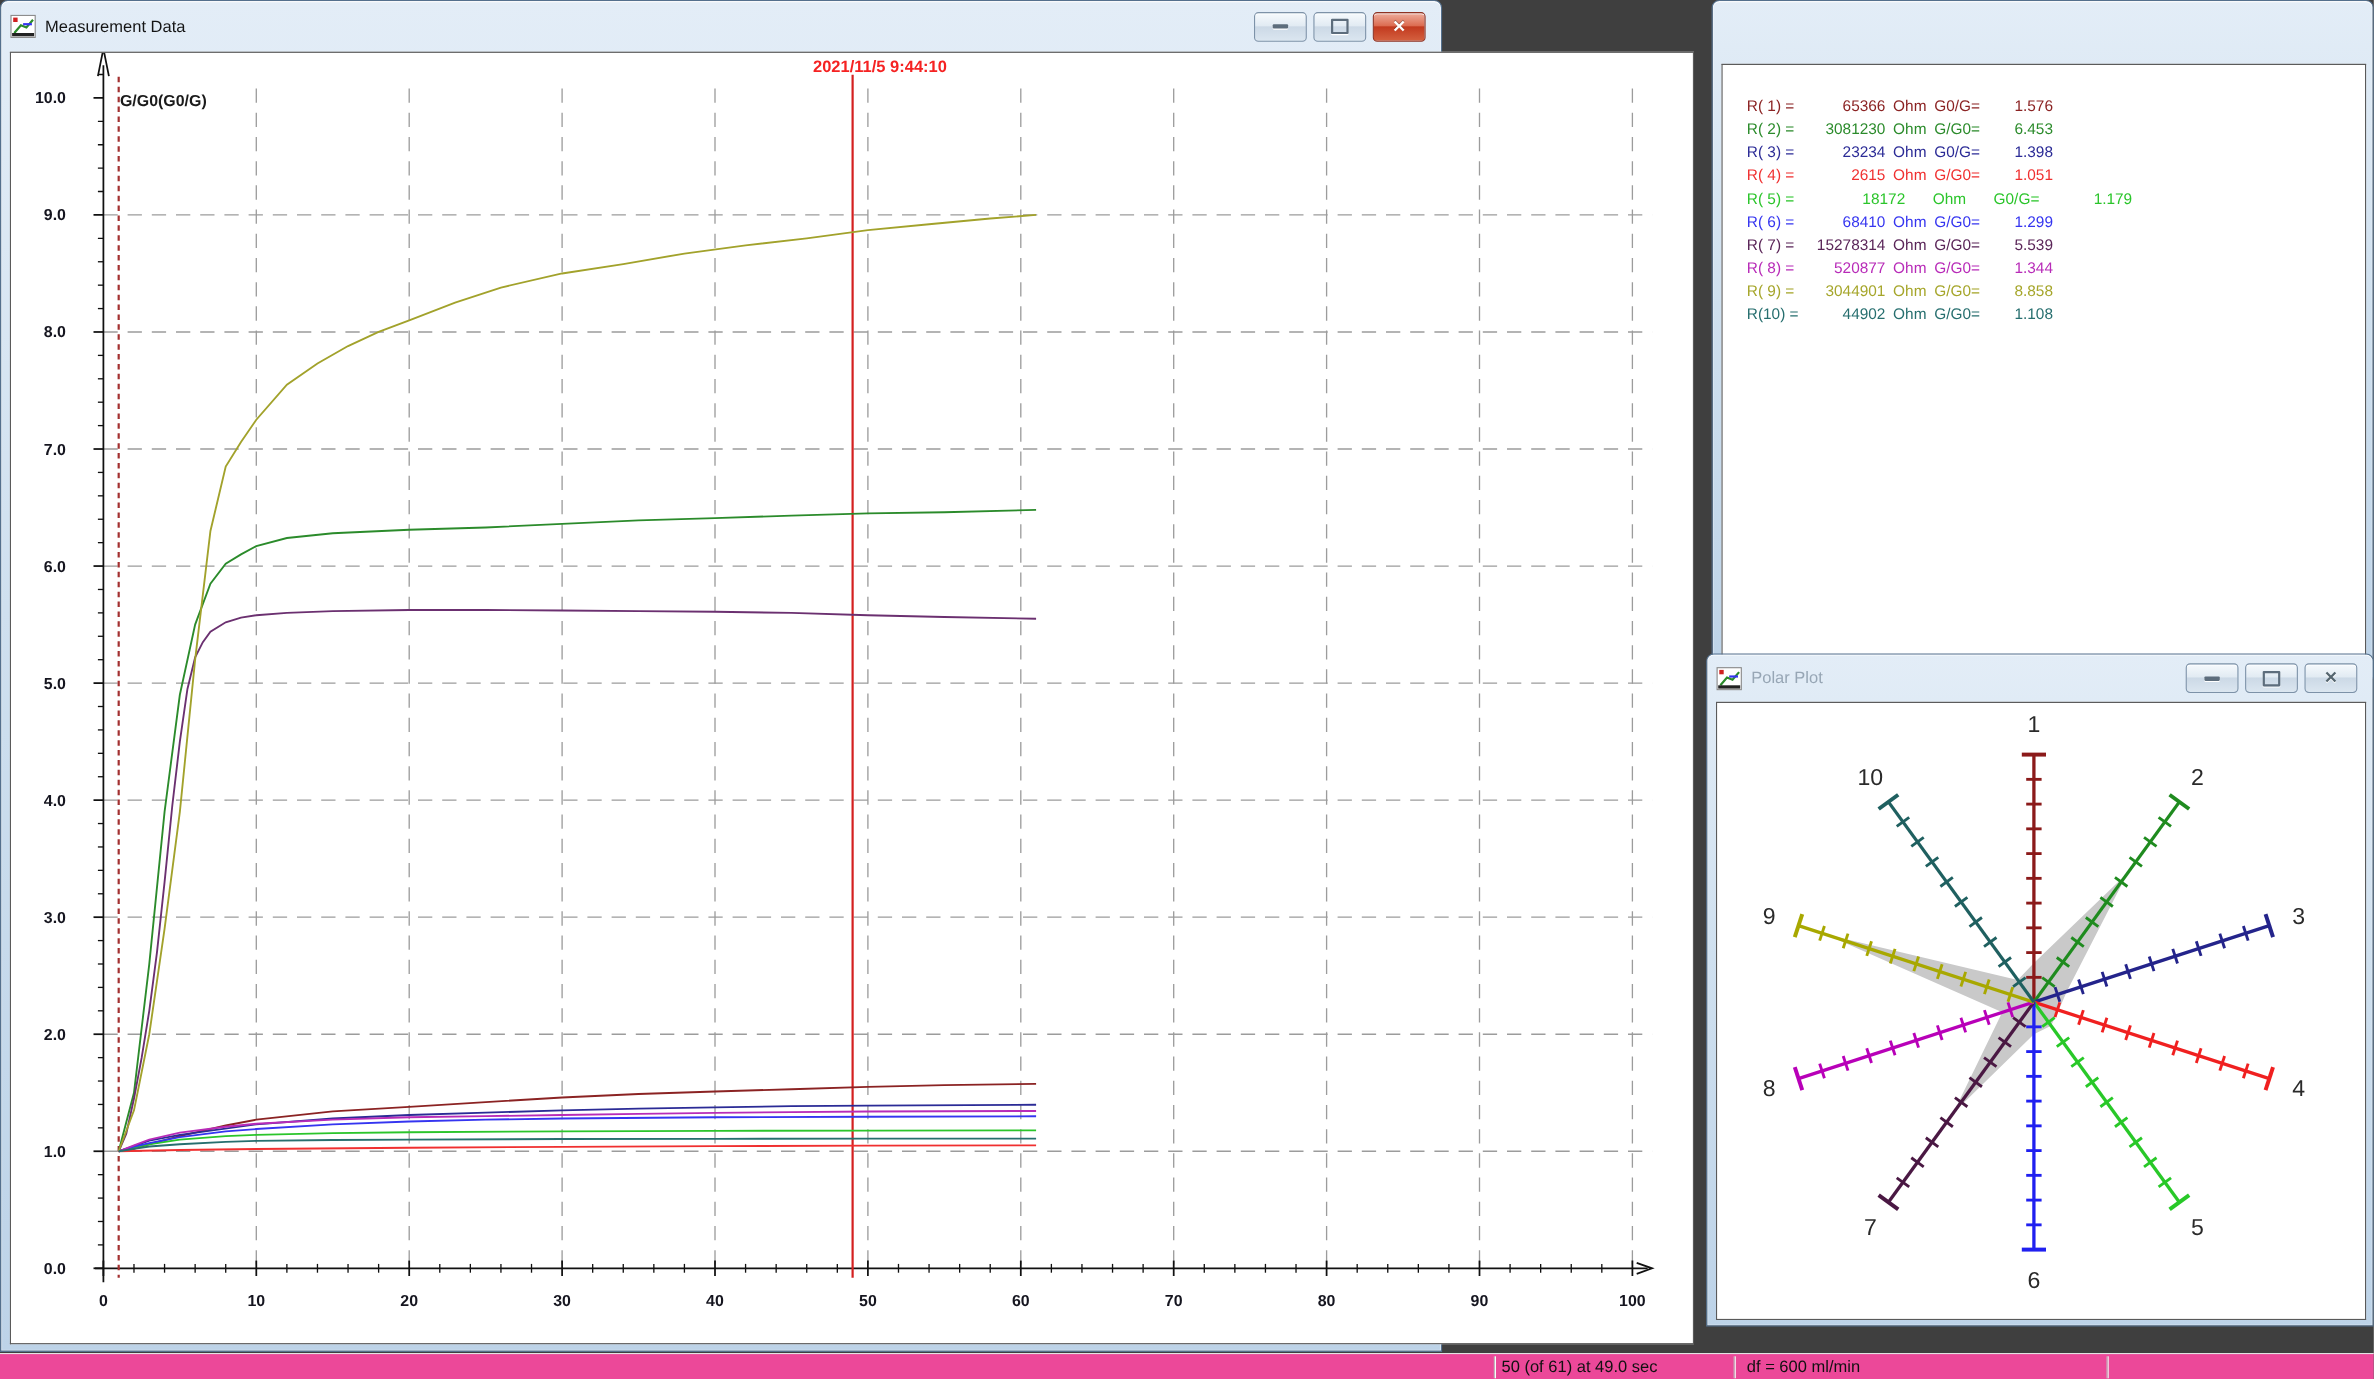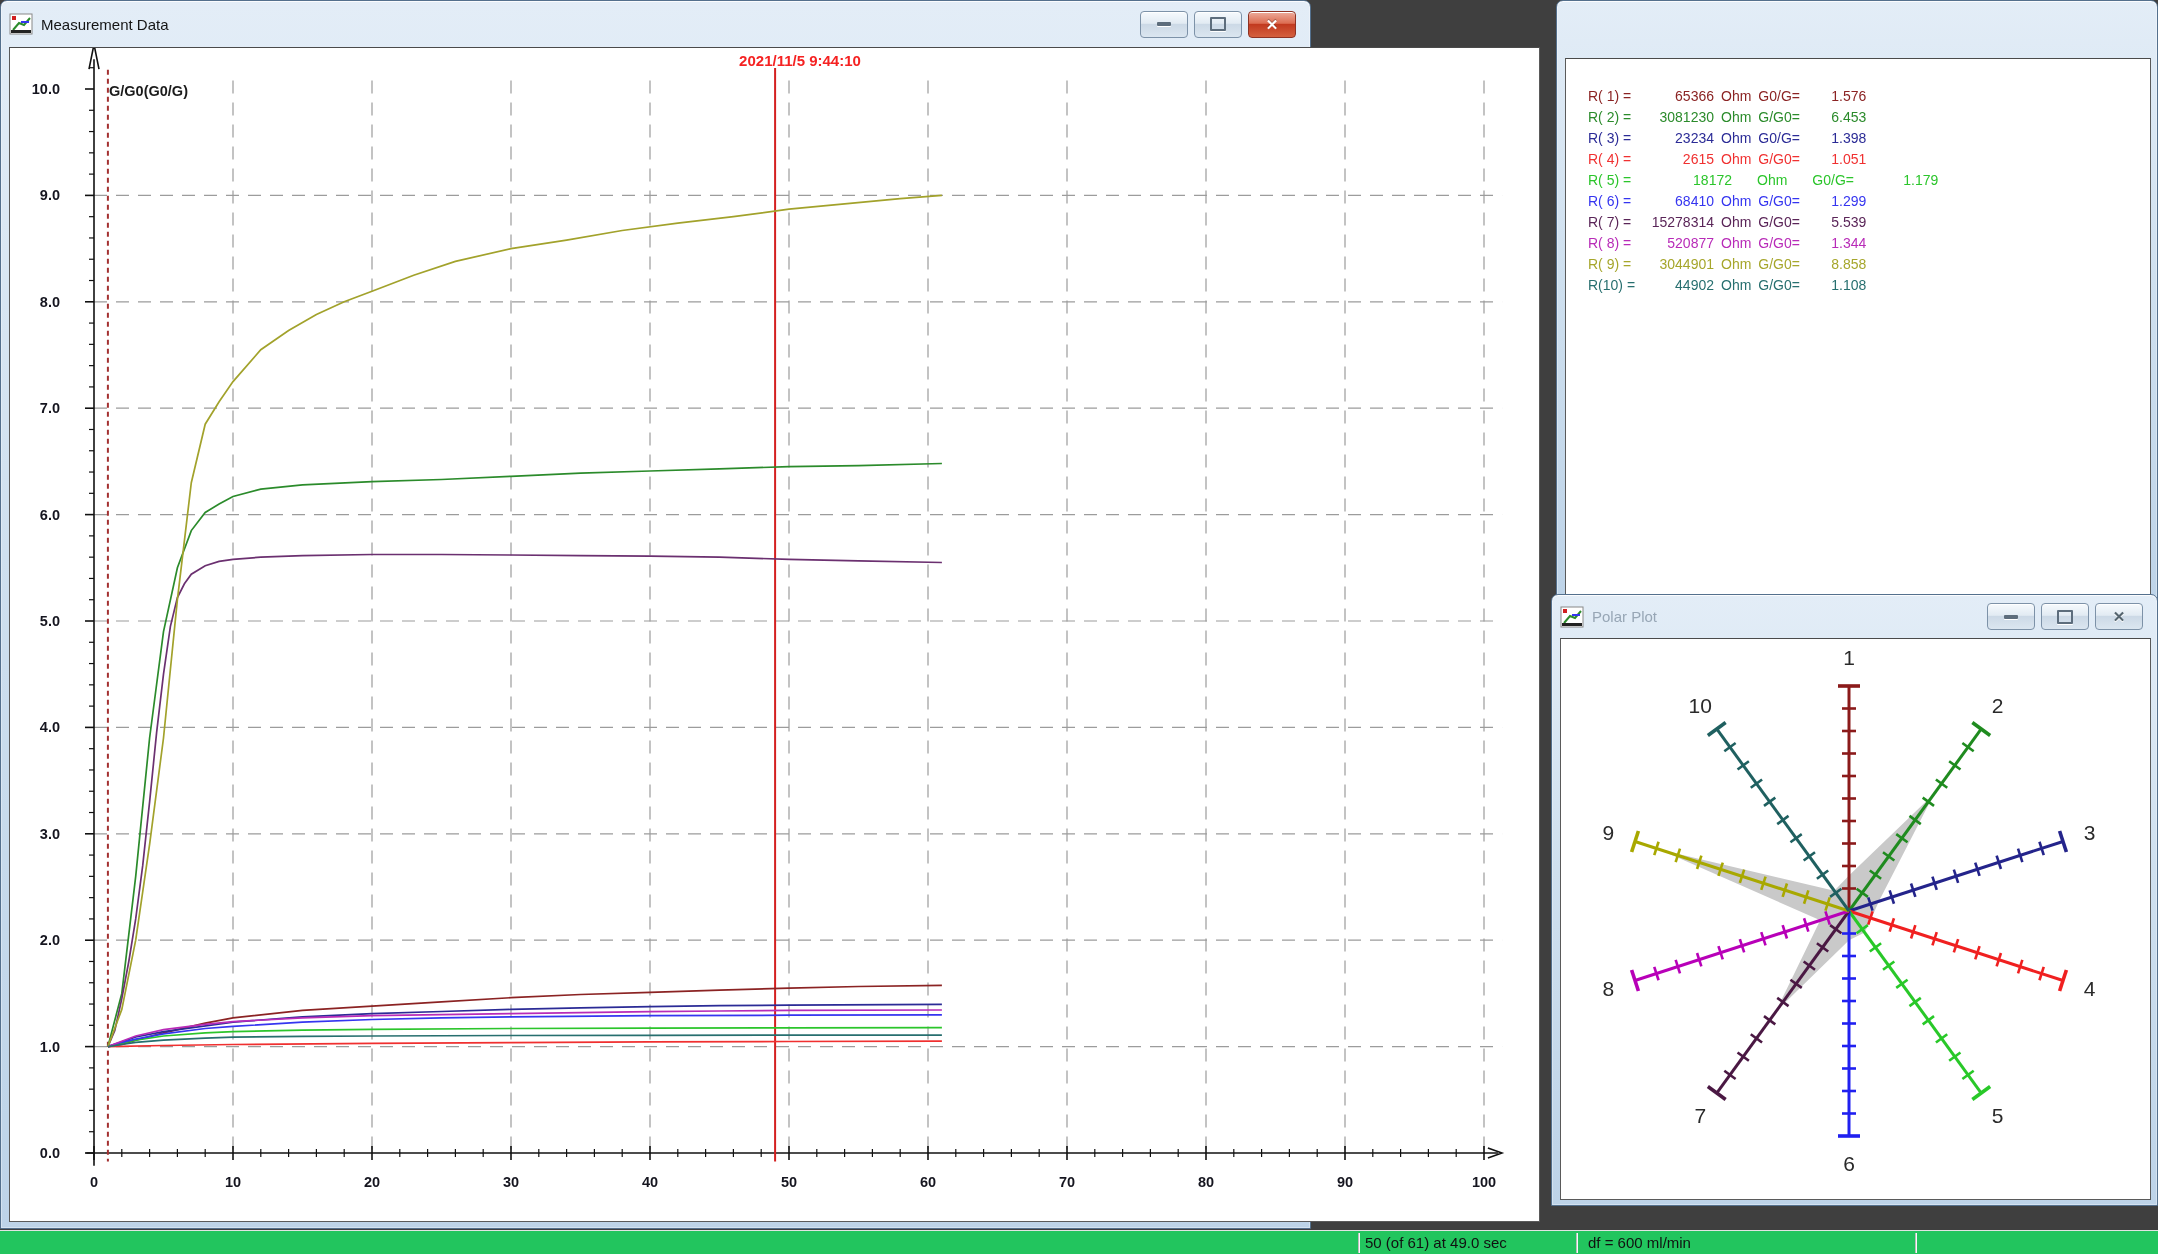--- a/index.html
+++ b/index.html
@@ -60,21 +60,21 @@
   .res-row .runit{display:inline-block;padding-left:7px;}
   .res-row .ratlabel{display:inline-block;padding-left:7px;width:50px;}
   .res-row .ratvalue{display:inline-block;width:58px;text-align:right;}
   
   #win-polar{left:1551px;top:594px;width:607px;height:612px;}
   #win-polar .titlebar{height:43px;}
   #win-polar .client{left:8px;top:43px;width:591px;height:562px;}
   
   #status-bar{
     position:absolute;left:0;top:1230px;width:2158px;height:24px;
-    background:#22c55e;border-top:1px solid #e3e3e3;font-size:15px;color:#111;
+    background:#ec4899;border-top:1px solid #e3e3e3;font-size:15px;color:#111;
   }
   .sb-text{position:absolute;top:3px;white-space:nowrap;}
   .sb-div{position:absolute;top:2px;bottom:2px;width:0;border-left:1px solid #bdbdbd;border-right:1px solid #fafafa;}
   svg{display:block;}
 </style>
 </head>
 <body>
 
 <div class="window" id="win-measurement">
   <div class="titlebar">

